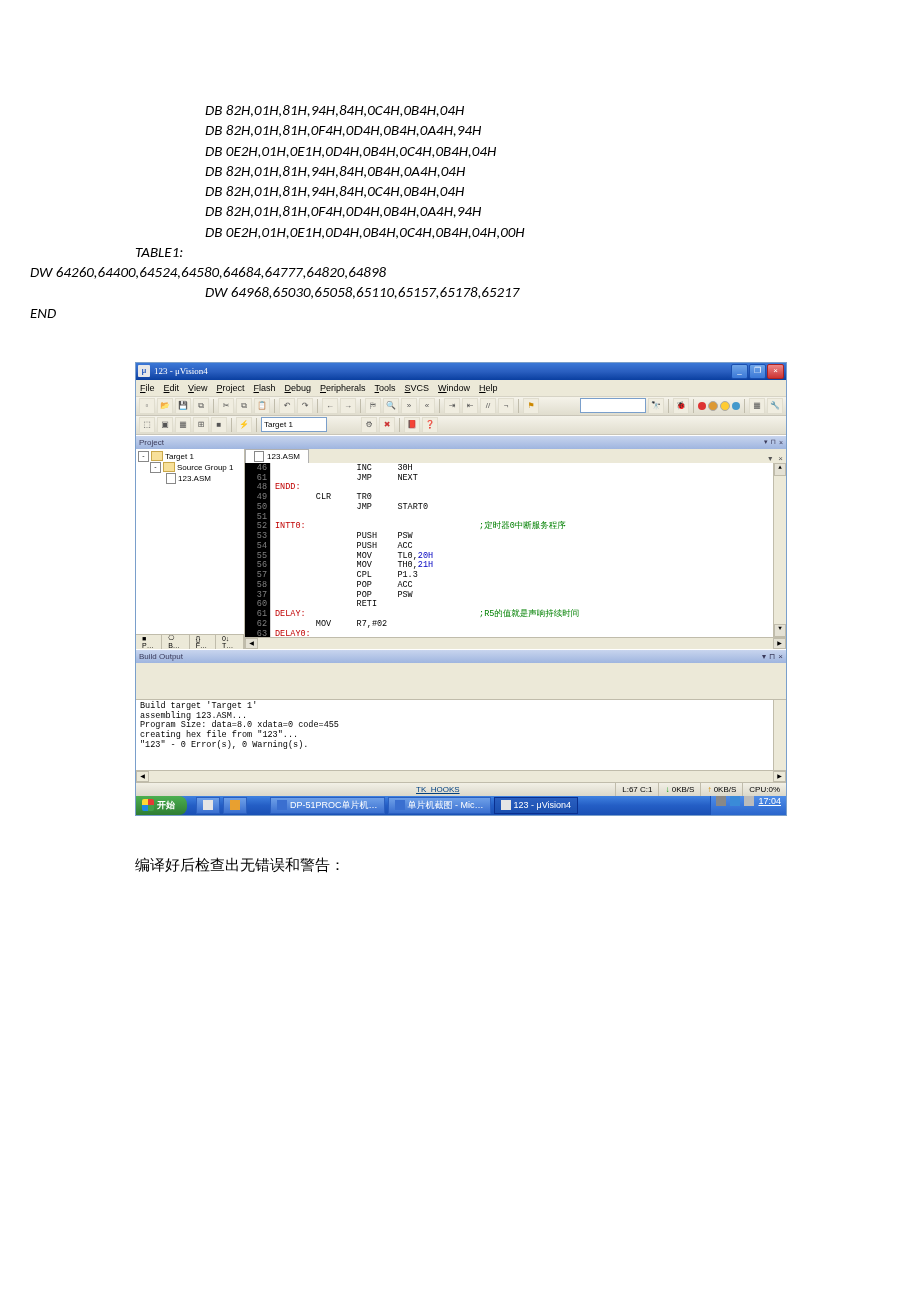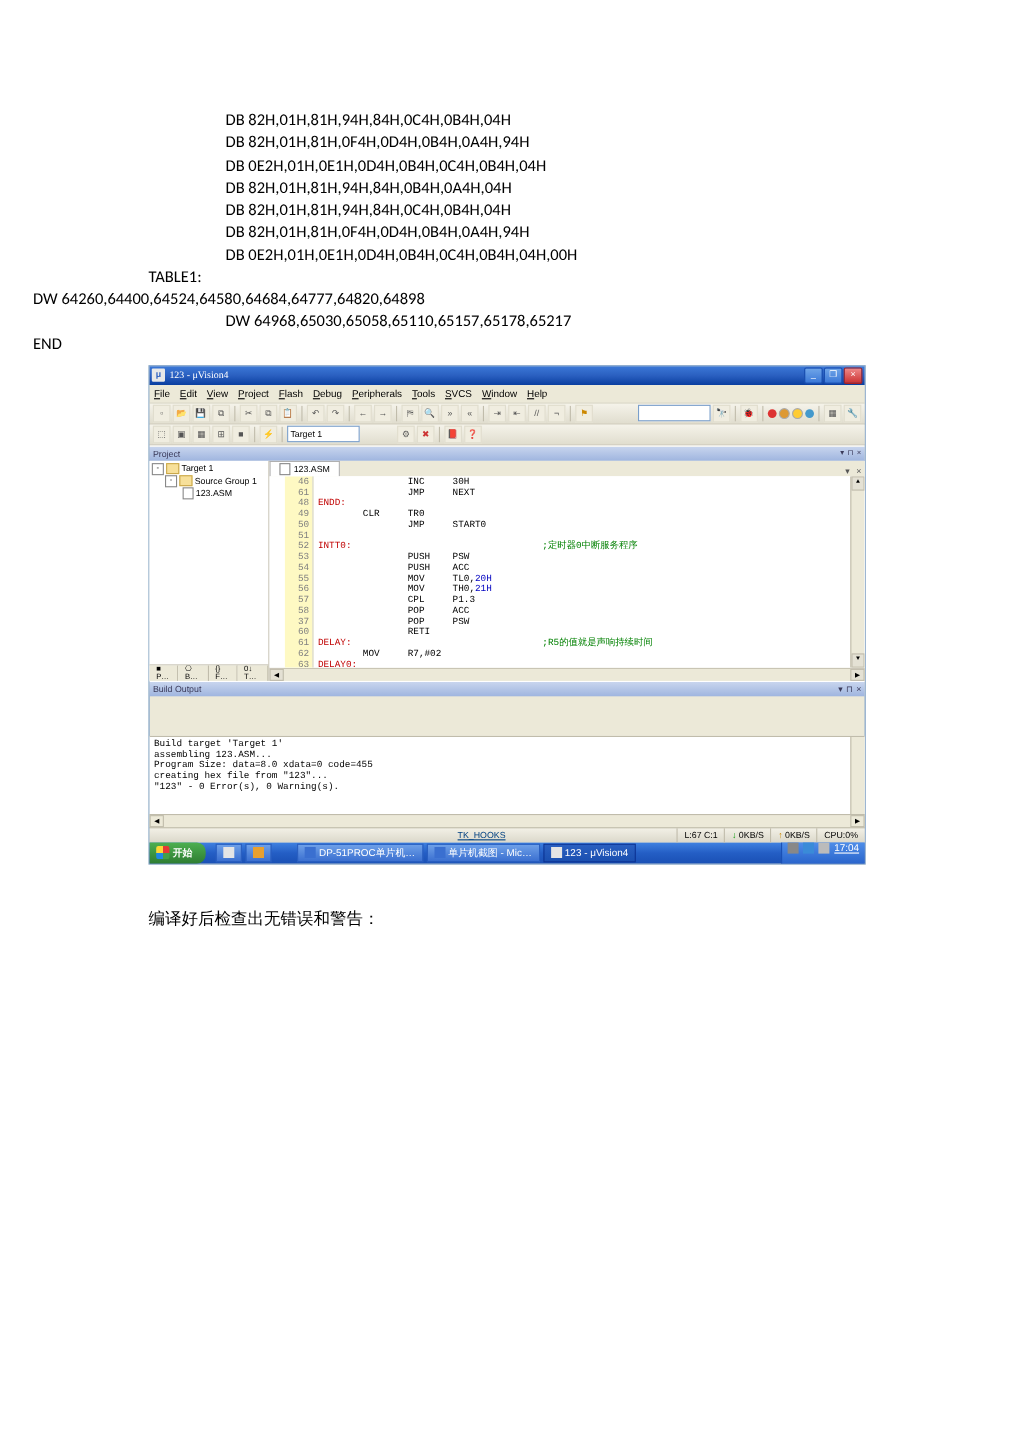--- a/index.html
+++ b/index.html
@@ -15,21 +15,22 @@
     margin: 0 auto;
     padding-top: 100px;
     box-sizing: border-box;
   }
   .code-block {
     font-family: Calibri, Arial, sans-serif;
     font-size: 15px;
     line-height: 1.35;
     white-space: pre;
     padding: 0 0 0 135px;
-    margin-bottom: 9px;
+    margin-bottom: 39px;
+    font-style: italic;
   }
   .code-line { display: block; }
   .indent1 { padding-left: 70px; }
   .indent0 { padding-left: 0; }
   .indent-neg { margin-left: -105px; }
   .desc {
     font-family: "SimSun", "宋体", serif;
     font-size: 15px;
     padding-left: 135px;
     margin: 24px 0 14px 0;
@@ -190,27 +191,26 @@
     flex:1;
     display:flex;
     font-family: "Courier New", monospace;
     font-size: 8.5px;
     overflow:hidden;
     position:relative;
     background:#fff;
   }
   .gutter {
     width: 22px;
-    background: #fef9c3;
+    background: #000000;
     color: #808080;
     text-align: right;
     padding: 1px 3px 1px 0;
     border-right: 1px solid #d4d4d4;
     line-height: 1.15;
-    margin-left: 14px;
   }
   .code {
     padding: 1px 4px;
     line-height: 1.15;
     white-space: pre;
     flex:1;
   }
   .code .lbl { color: #c00000; }
   .code .cmt { color: #008000; }
   .code .num { color: #0000c0; }

